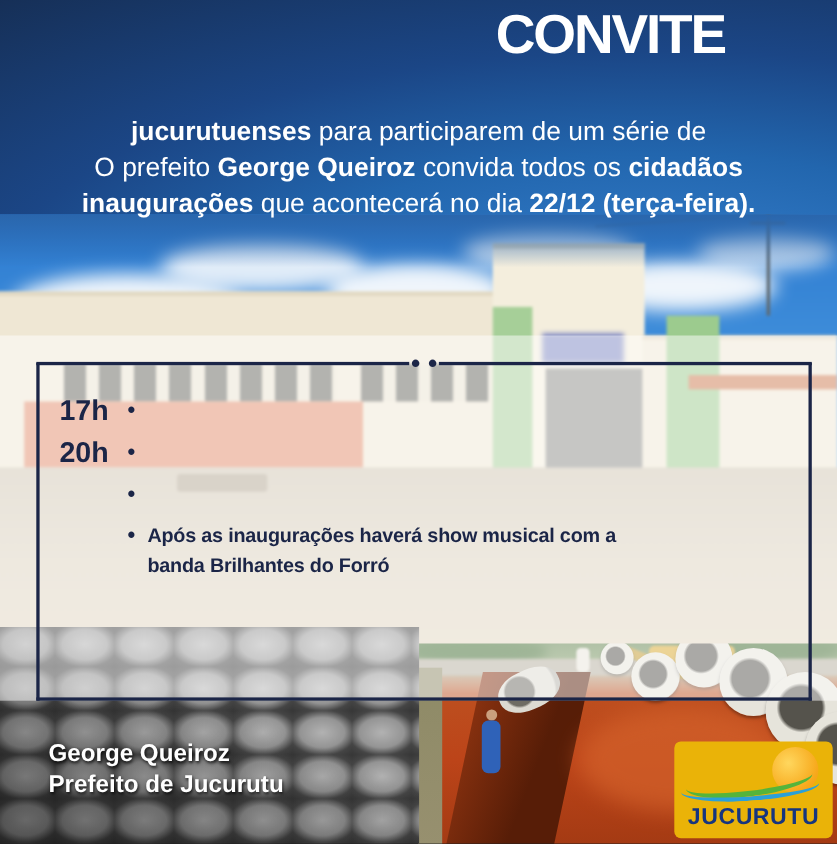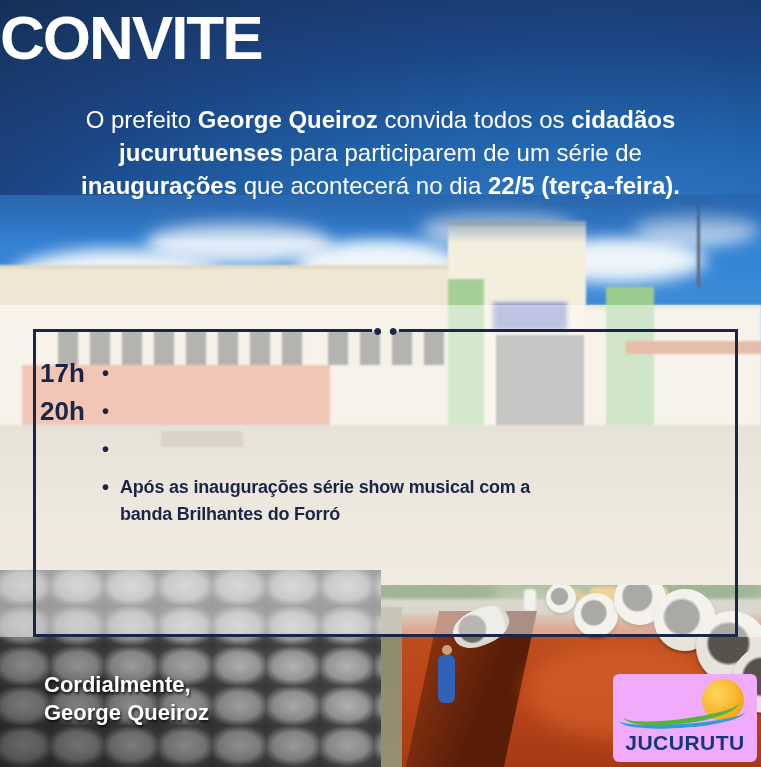--- a/index.html
+++ b/index.html
@@ -88,50 +88,50 @@
       linear-gradient(205deg, rgba(20,20,20,0) 40%, rgba(8,8,8,.45) 92%),
       radial-gradient(ellipse 75% 68% at 50% 50%, #b2b2b2 0%, #949494 50%, #454545 76%, #363636 100%),
       radial-gradient(ellipse 75% 68% at 50% 50%, #a5a5a5 0%, #8a8a8a 50%, #404040 76%, #313131 100%);
     background-size:100% 100%, 54px 40px, 54px 40px;
     background-position:0 0, 0 0, 27px 20px;}
 
   
   .wash{position:absolute;left:0;top:305px;width:761px;height:332px;background:rgba(255,255,255,.5);}
 
   
-  .convite{position:absolute;left:0;top:2px;width:659px;text-align:left;
-    color:#fff;font-size:62px;font-weight:bold;letter-spacing:-2px;}
+  .convite{position:absolute;left:0;top:2px;width:659px;text-align:right;
+    color:#fff;font-size:50px;font-weight:bold;letter-spacing:-2px;}
   .intro{position:absolute;left:0;top:103px;width:761px;text-align:center;
     color:#fff;font-size:24px;line-height:33px;font-weight:400;}
   .intro b{font-weight:bold;}
 
   
   .program-box{position:absolute;left:33px;top:330px;width:705px;height:307px;
     border:3px solid #1b2547;border-top:none;}
   .program-header{position:absolute;left:33px;top:317px;width:705px;height:27px;
     display:flex;align-items:center;}
   .hline{flex:1;height:3px;background:#1b2547;}
   .htitle{display:flex;align-items:center;gap:7px;padding:0 2px;
     color:#1b2547;font-size:25px;font-weight:bold;letter-spacing:2px;white-space:nowrap;}
   .hbullet{font-size:24px;letter-spacing:0;}
 
-  .schedule{position:absolute;left:40px;top:360px;width:700px;color:#1b2547;}
+  .schedule{position:absolute;left:54px;top:360px;width:700px;color:#1b2547;}
   .sched-item{display:flex;align-items:flex-start;margin-bottom:11px;}
   .time{width:62px;flex:none;font-size:26px;font-weight:bold;line-height:27px;}
   .bullet{width:18px;flex:none;font-size:20px;font-weight:bold;line-height:27px;}
   .item-text{font-size:18px;font-weight:bold;line-height:27px;letter-spacing:-0.2px;white-space:pre-line;}
 
   
   .signature{position:absolute;left:44px;top:671px;color:#fff;
     font-size:22px;font-weight:bold;line-height:28px;
     text-shadow:1px 2px 3px rgba(0,0,0,.85);}
 
   
   .logo-box{position:absolute;left:613px;top:674px;width:144px;height:88px;
-    background:#f0abfc;border-radius:6px;overflow:hidden;}
+    background:#eab308;border-radius:6px;overflow:hidden;}
   .sun{position:absolute;right:13px;top:5px;width:42px;height:42px;border-radius:50%;
     background:radial-gradient(circle at 35% 35%, #ffd75e 0%, #f7a81b 70%, #ef9c10 100%);}
   .wave{position:absolute;border-radius:50%;}
   .wave-green{left:10px;top:22px;width:116px;height:28px;border-bottom:5px solid #55b43b;transform:rotate(-7deg);}
   .wave-blue{left:6px;top:30px;width:126px;height:24px;border-bottom:4px solid #2ba0d8;transform:rotate(-4deg);}
   .logo-text{position:absolute;left:0;bottom:7px;width:100%;text-align:center;
     color:#16357f;font-size:21px;font-weight:bold;letter-spacing:.5px;}
 </style>
 </head>
 <body>
@@ -194,23 +194,23 @@
 
   <div class="photo-cobbles">
     <div class="pc-inner"></div>
   </div>
 
   <div class="wash"></div>
 
   <div class="convite">CONVITE</div>
 
   <div class="intro">
+    <div><b>jucurutuenses</b><span> para participarem de um série de</span></div>
     <div><span>O prefeito </span><b>George Queiroz</b><span> convida todos os </span><b>cidadãos</b></div>
-    <div><b>jucurutuenses</b><span> para participarem de um série de</span></div>
-    <div><b>inaugurações</b><span> que acontecerá no dia </span><b>22/5 (terça-feira).</b></div>
+    <div><b>inaugurações</b><span> que acontecerá no dia </span><b>22/12 (terça-feira).</b></div>
   </div>
 
   <div class="program-box"></div>
   <div class="program-header">
     <div class="hline"></div>
     <div class="htitle">
       <span class="hbullet">•</span>
       <span class="hbullet">•</span>
     </div>
     <div class="hline"></div>
@@ -225,28 +225,28 @@
       <div class="time">20h</div>
       <div class="bullet">•</div>
     </div>
     <div class="sched-item">
       <div class="time"></div>
       <div class="bullet">•</div>
     </div>
     <div class="sched-item">
       <div class="time"></div>
       <div class="bullet">•</div>
-      <div class="item-text">Após as inaugurações série show musical com a
+      <div class="item-text">Após as inaugurações haverá show musical com a
 banda Brilhantes do Forró</div>
     </div>
   </div>
 
   <div class="signature">
-    <div>Cordialmente,</div>
     <div>George Queiroz</div>
+    <div>Prefeito de Jucurutu</div>
   </div>
 
   <div class="logo-box">
     <div class="sun"></div>
     <div class="wave wave-green"></div>
     <div class="wave wave-blue"></div>
     <div class="logo-text">JUCURUTU</div>
   </div>
 
 </div>

